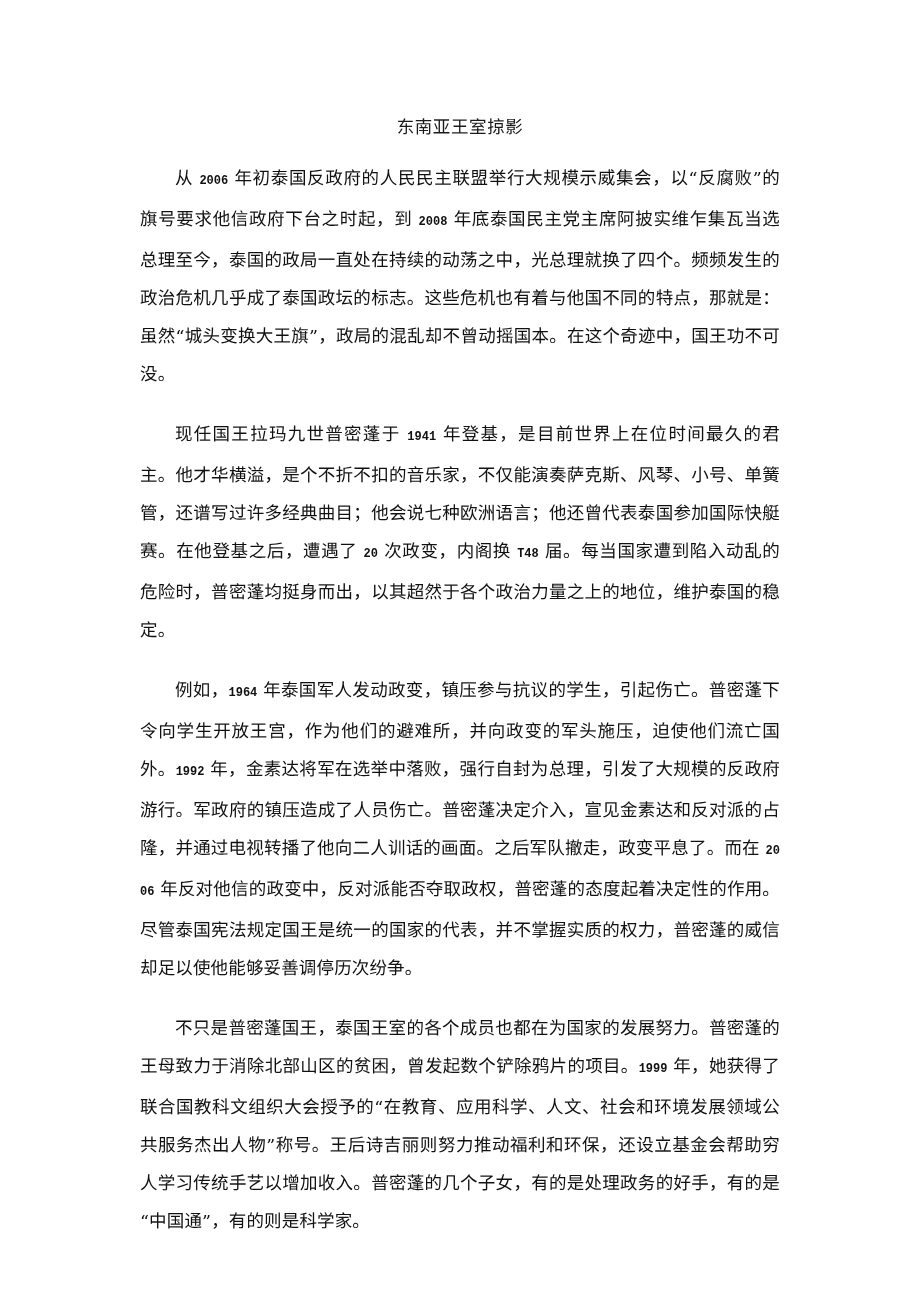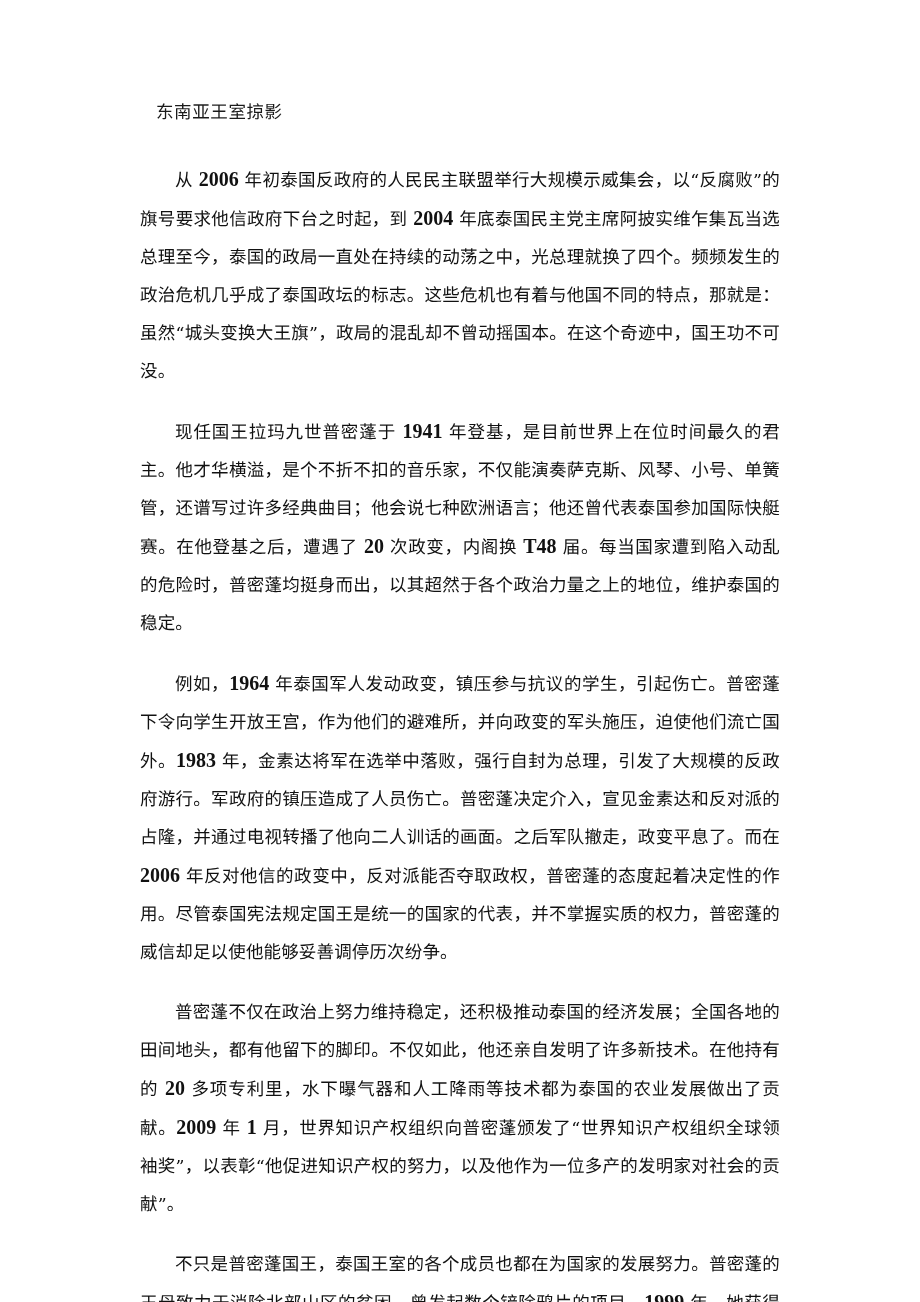--- a/index.html
+++ b/index.html
@@ -21,25 +21,25 @@
     box-sizing: border-box;
     overflow: hidden;
   }
   .content {
     position: absolute;
     left: 140px;
     top: 0;
     width: 640px;
   }
   .doc-title {
-    text-align: left;
+    text-align: center;
     font-size: 17.5px;
     line-height: 1;
-    margin: 16px;
-    padding-top: 88px;
+    margin: 0;
+    padding-top: 119px;
     letter-spacing: 0.6px;
     font-weight: 400;
     color: #1a1a1a;
   }
   .body-block {
     padding-top: 22px;
   }
   p.para {
     margin: 0 0 22px 0;
     font-size: 17.5px;
@@ -48,37 +48,36 @@
     text-justify: inter-ideograph;
     text-indent: 2em;
     letter-spacing: 0.15px;
     color: #111111;
     word-break: break-all;
   }
   p.para:last-child {
     margin-bottom: 0;
   }
   .num {
-    font-family: Liberation Serif, serif;
+    font-family: Liberation Mono, monospace;
     font-weight: 700;
-    font-size: 20px;
+    font-size: 12px;
     letter-spacing: 0;
   }
 </style>
 </head>
 <body>
 
 <div class="page">
   <div class="content">
 
     <h1 class="doc-title">东南亚王室掠影</h1>
 
     <div class="body-block">
-      <p class="para">从 <span class="num">2006</span> 年初泰国反政府的人民民主联盟举行大规模示威集会，以“反腐败”的旗号要求他信政府下台之时起，到 <span class="num">2004</span> 年底泰国民主党主席阿披实维乍集瓦当选总理至今，泰国的政局一直处在持续的动荡之中，光总理就换了四个。频频发生的政治危机几乎成了泰国政坛的标志。这些危机也有着与他国不同的特点，那就是：虽然“城头变换大王旗”，政局的混乱却不曾动摇国本。在这个奇迹中，国王功不可没。</p>
+      <p class="para">从 <span class="num">2006</span> 年初泰国反政府的人民民主联盟举行大规模示威集会，以“反腐败”的旗号要求他信政府下台之时起，到 <span class="num">2008</span> 年底泰国民主党主席阿披实维乍集瓦当选总理至今，泰国的政局一直处在持续的动荡之中，光总理就换了四个。频频发生的政治危机几乎成了泰国政坛的标志。这些危机也有着与他国不同的特点，那就是：虽然“城头变换大王旗”，政局的混乱却不曾动摇国本。在这个奇迹中，国王功不可没。</p>
       <p class="para">现任国王拉玛九世普密蓬于 <span class="num">1941</span> 年登基，是目前世界上在位时间最久的君主。他才华横溢，是个不折不扣的音乐家，不仅能演奏萨克斯、风琴、小号、单簧管，还谱写过许多经典曲目；他会说七种欧洲语言；他还曾代表泰国参加国际快艇赛。在他登基之后，遭遇了 <span class="num">20</span> 次政变，内阁换 <span class="num">T48</span> 届。每当国家遭到陷入动乱的危险时，普密蓬均挺身而出，以其超然于各个政治力量之上的地位，维护泰国的稳定。</p>
-      <p class="para">例如，<span class="num">1964</span> 年泰国军人发动政变，镇压参与抗议的学生，引起伤亡。普密蓬下令向学生开放王宫，作为他们的避难所，并向政变的军头施压，迫使他们流亡国外。<span class="num">1983</span> 年，金素达将军在选举中落败，强行自封为总理，引发了大规模的反政府游行。军政府的镇压造成了人员伤亡。普密蓬决定介入，宣见金素达和反对派的占隆，并通过电视转播了他向二人训话的画面。之后军队撤走，政变平息了。而在 <span class="num">2006</span> 年反对他信的政变中，反对派能否夺取政权，普密蓬的态度起着决定性的作用。尽管泰国宪法规定国王是统一的国家的代表，并不掌握实质的权力，普密蓬的威信却足以使他能够妥善调停历次纷争。</p>
-      <p class="para">普密蓬不仅在政治上努力维持稳定，还积极推动泰国的经济发展；全国各地的田间地头，都有他留下的脚印。不仅如此，他还亲自发明了许多新技术。在他持有的 <span class="num">20</span> 多项专利里，水下曝气器和人工降雨等技术都为泰国的农业发展做出了贡献。<span class="num">2009</span> 年 <span class="num">1</span> 月，世界知识产权组织向普密蓬颁发了“世界知识产权组织全球领袖奖”，以表彰“他促进知识产权的努力，以及他作为一位多产的发明家对社会的贡献”。</p>
+      <p class="para">例如，<span class="num">1964</span> 年泰国军人发动政变，镇压参与抗议的学生，引起伤亡。普密蓬下令向学生开放王宫，作为他们的避难所，并向政变的军头施压，迫使他们流亡国外。<span class="num">1992</span> 年，金素达将军在选举中落败，强行自封为总理，引发了大规模的反政府游行。军政府的镇压造成了人员伤亡。普密蓬决定介入，宣见金素达和反对派的占隆，并通过电视转播了他向二人训话的画面。之后军队撤走，政变平息了。而在 <span class="num">2006</span> 年反对他信的政变中，反对派能否夺取政权，普密蓬的态度起着决定性的作用。尽管泰国宪法规定国王是统一的国家的代表，并不掌握实质的权力，普密蓬的威信却足以使他能够妥善调停历次纷争。</p>
       <p class="para">不只是普密蓬国王，泰国王室的各个成员也都在为国家的发展努力。普密蓬的王母致力于消除北部山区的贫困，曾发起数个铲除鸦片的项目。<span class="num">1999</span> 年，她获得了联合国教科文组织大会授予的“在教育、应用科学、人文、社会和环境发展领域公共服务杰出人物”称号。王后诗吉丽则努力推动福利和环保，还设立基金会帮助穷人学习传统手艺以增加收入。普密蓬的几个子女，有的是处理政务的好手，有的是“中国通”，有的则是科学家。</p>
 
     </div>
 
   </div>
 </div>
 
 </body></html>

